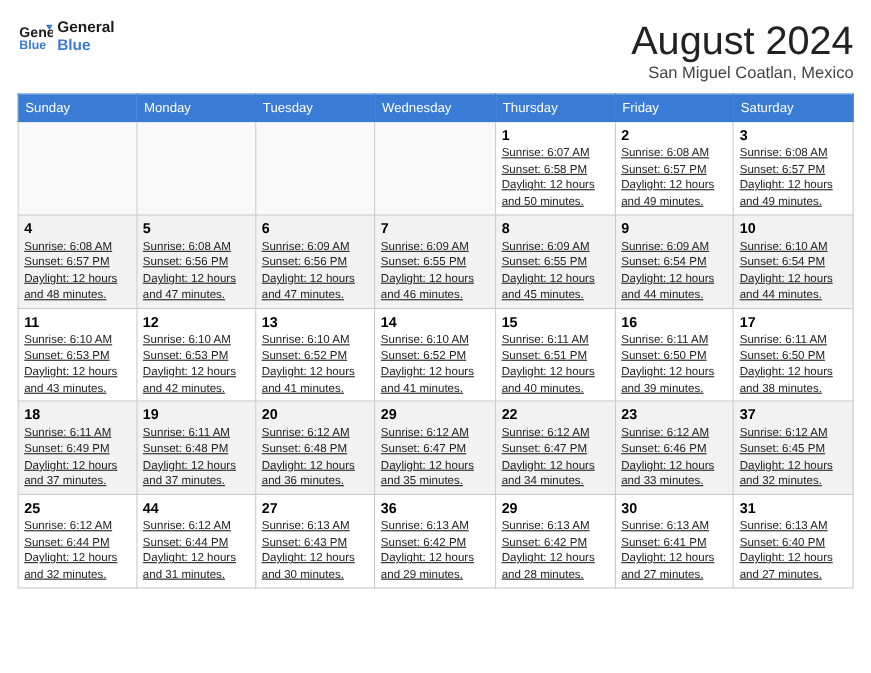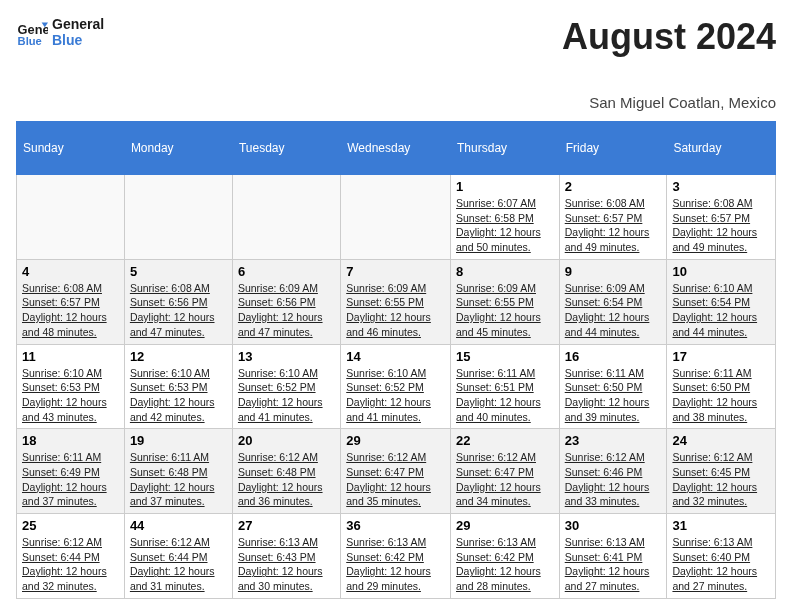--- a/index.html
+++ b/index.html
@@ -23,38 +23,37 @@
     }
     .logo-icon {
       width: 32px;
       height: 32px;
     }
     .title-block {
       text-align: right;
     }
     .month-year {
       font-size: 36px;
-      font-weight: bold;
+      font-weight: normal;
       color: #222;
     }
     .location {
       font-size: 15px;
       color: #444;
-      margin-top: 36px;
     }
     table {
       width: 100%;
       border-collapse: collapse;
       font-size: 11px;
     }
     th {
       background-color: #3a7bd5;
       color: #fff;
       text-align: left;
-      padding: 19px 6px;
+      padding: 5px 6px;
       font-size: 12px;
       font-weight: normal;
       border: 1px solid #3a7bd5;
     }
     td {
       border: 1px solid #ccc;
       vertical-align: top;
       padding: 4px 5px;
       width: 113px;
       min-height: 70px;
@@ -212,21 +211,21 @@
         </td>
         <td class="shaded">
           <span class="day-num">22</span>
           <div class="day-info">Sunrise: 6:12 AM<br>Sunset: 6:47 PM<br>Daylight: 12 hours and 34 minutes.</div>
         </td>
         <td class="shaded">
           <span class="day-num">23</span>
           <div class="day-info">Sunrise: 6:12 AM<br>Sunset: 6:46 PM<br>Daylight: 12 hours and 33 minutes.</div>
         </td>
         <td class="shaded">
-          <span class="day-num">24</span>
+          <span class="day-num">37</span>
           <div class="day-info">Sunrise: 6:12 AM<br>Sunset: 6:45 PM<br>Daylight: 12 hours and 32 minutes.</div>
         </td>
       </tr>
       <tr>
         <td>
           <span class="day-num">25</span>
           <div class="day-info">Sunrise: 6:12 AM<br>Sunset: 6:44 PM<br>Daylight: 12 hours and 32 minutes.</div>
         </td>
         <td>
           <span class="day-num">44</span>

